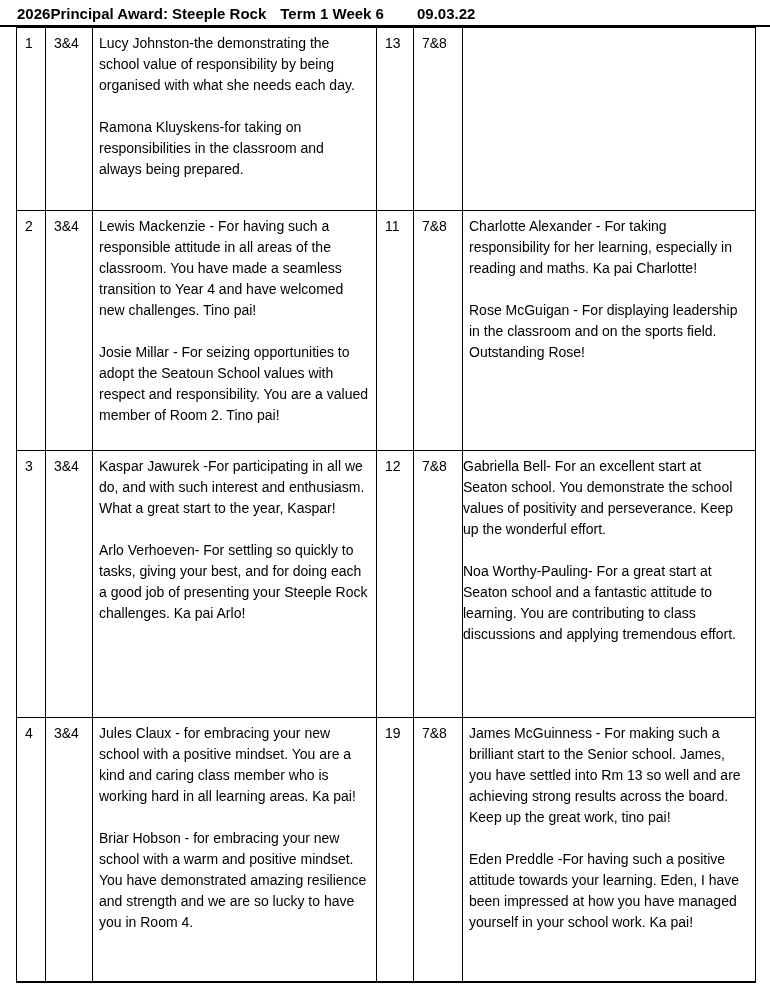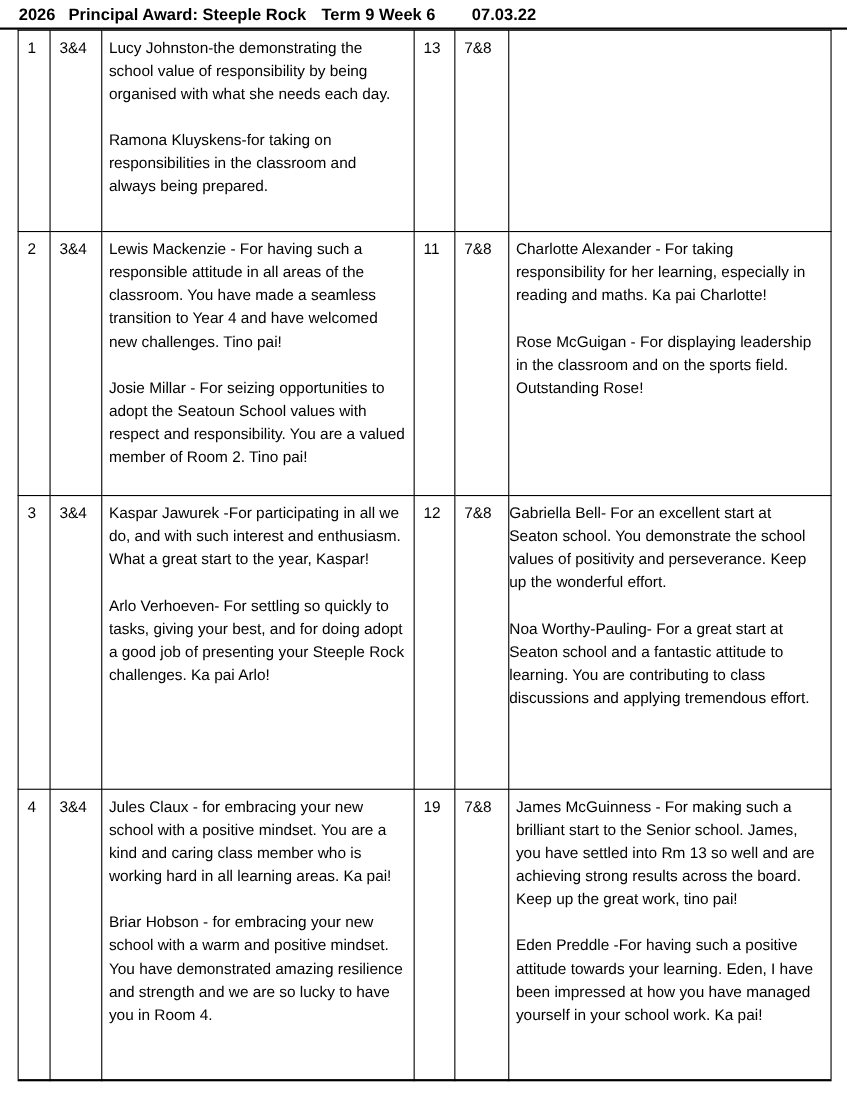--- a/index.html
+++ b/index.html
@@ -25,21 +25,21 @@
     box-sizing: border-box;
     width: 770px;
     height: 27px;
     padding: 4px 0 0 17px;
     border-bottom: 2px solid #000000;
     font-weight: bold;
     font-size: 15px;
     line-height: 19px;
     white-space: nowrap;
   }
-  .header .h-title { margin-left: 12px; }
+  .header .h-title { }
   .header .h-term  { margin-left: 14px; }
   .header .h-date  { margin-left: 33px; }
   
   table.awards {
     border-collapse: collapse;
     table-layout: fixed;
     margin-left: 16px;
     width: 739px;
     border-left: 1px solid #000000;
     border-right: 1px solid #000000;
@@ -70,21 +70,21 @@
     white-space: pre-wrap;
   }
   td.txt.indented { padding-left: 0; }
 </style>
 </head>
 <body>
 
 <div class="page">
 
   <div class="header">
-    <span class="h-year">2026</span><span class="h-title">Principal Award: Steeple Rock</span><span class="h-term">Term 9 Week 6</span><span class="h-date">07.03.22</span>
+    <span class="h-year">2026</span><span class="h-title">Principal Award: Steeple Rock</span><span class="h-term">Term 1 Week 6</span><span class="h-date">09.03.22</span>
   </div>
 
   <table class="awards">
     <colgroup>
       <col class="c-num-l">
         <col class="c-grp-l">
         <col class="c-txt-l">
       <col class="c-num-r">
         <col class="c-grp-r">
         <col class="c-txt-r">
@@ -110,21 +110,21 @@
         <td class="grp">7&amp;8</td>
         <td class="txt">Charlotte Alexander - For taking responsibility for her learning, especially in reading and maths. Ka pai Charlotte!
 
 Rose McGuigan - For displaying leadership in the classroom and on the sports field. Outstanding Rose!</td>
       </tr>
       <tr class="r2">
         <td class="num">3</td>
         <td class="grp">3&amp;4</td>
         <td class="txt">Kaspar Jawurek -For participating in all we do, and with such interest and enthusiasm. What a great start to the year, Kaspar!
 
-Arlo Verhoeven- For settling so quickly to tasks, giving your best, and for doing adopt a good job of presenting your Steeple Rock challenges. Ka pai Arlo!</td>
+Arlo Verhoeven- For settling so quickly to tasks, giving your best, and for doing each a good job of presenting your Steeple Rock challenges. Ka pai Arlo!</td>
         <td class="num">12</td>
         <td class="grp">7&amp;8</td>
         <td class="txt indented">Gabriella Bell- For an excellent start at Seaton school. You demonstrate the school values of positivity and perseverance. Keep up the wonderful effort.
 
 Noa Worthy-Pauling- For a great start at Seaton school and a fantastic attitude to learning. You are contributing to class discussions and applying tremendous effort.</td>
       </tr>
       <tr class="r3">
         <td class="num">4</td>
         <td class="grp">3&amp;4</td>
         <td class="txt">Jules Claux - for embracing your new school with a positive mindset. You are a kind and caring class member who is working hard in all learning areas. Ka pai!

